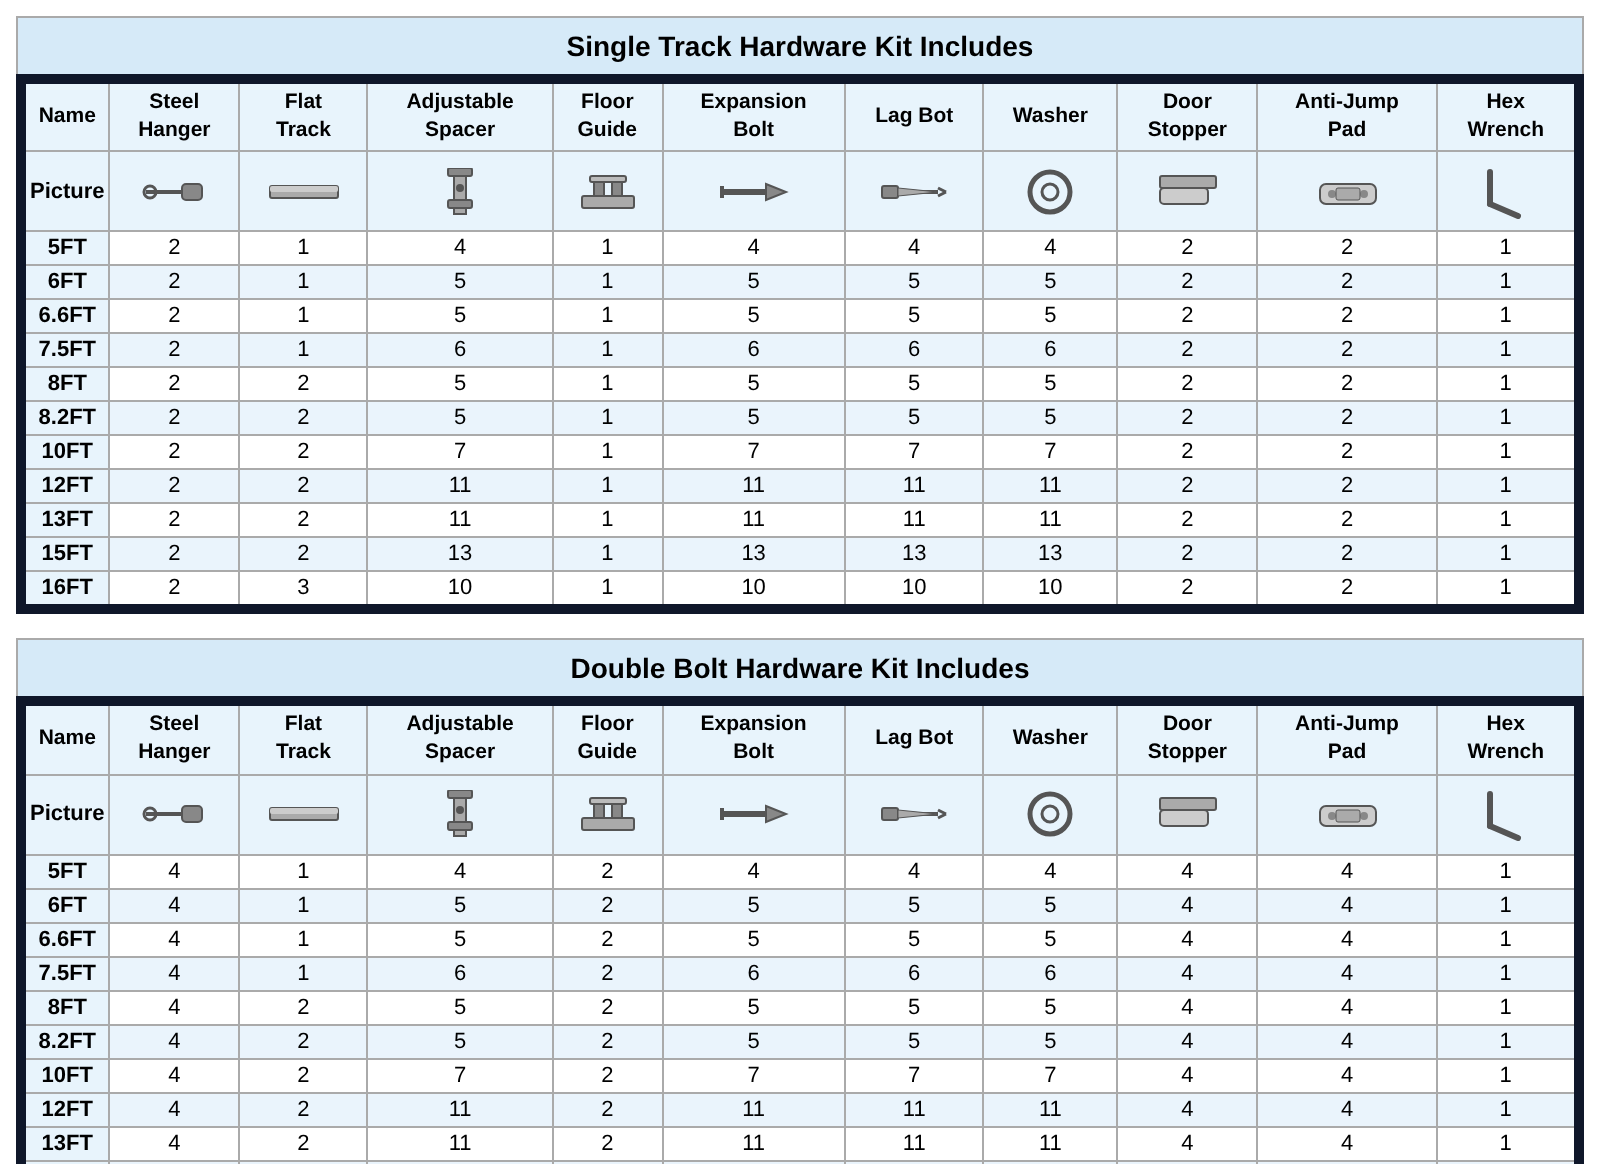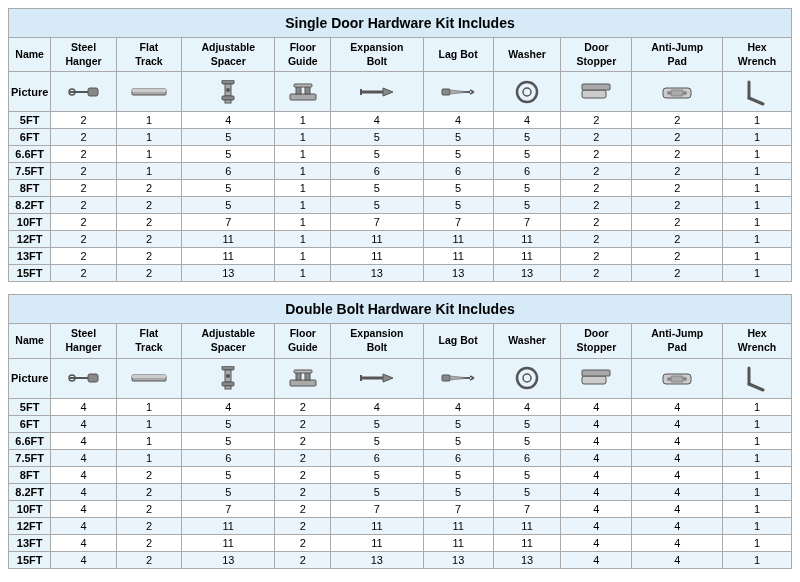--- a/index.html
+++ b/index.html
@@ -9,21 +9,21 @@
       background: #fff;
       width: 800px;
       padding: 8px;
     }
     .table-section {
       margin-bottom: 12px;
     }
     table {
       width: 100%;
       border-collapse: collapse;
-      border: 1px solid #0f172a;
+      border: 5px solid #0f172a;
     }
     .section-title {
       background: #d6eaf8;
       text-align: center;
       font-size: 14px;
       font-weight: bold;
       padding: 6px 4px;
       border: 1px solid #aaa;
       border-bottom: none;
     }
@@ -65,21 +65,21 @@
       align-items: center;
     }
     svg {
       display: block;
     }
   </style>
 </head>
 <body>
 
 <div class="table-section">
-  <div class="section-title">Single Door Hardware Kit Includes</div>
+  <div class="section-title">Single Track Hardware Kit Includes</div>
   <table>
     <thead>
       <tr>
         <th>Name</th>
         <th>Steel<br>Hanger</th>
         <th>Flat<br>Track</th>
         <th>Adjustable<br>Spacer</th>
         <th>Floor<br>Guide</th>
         <th>Expansion<br>Bolt</th>
         <th>Lag Bot</th>
@@ -317,20 +317,33 @@
           <td style="background: rgb(234, 244, 252);">2</td>
           <td style="background: rgb(234, 244, 252);">2</td>
           <td style="background: rgb(234, 244, 252);">13</td>
           <td style="background: rgb(234, 244, 252);">1</td>
           <td style="background: rgb(234, 244, 252);">13</td>
           <td style="background: rgb(234, 244, 252);">13</td>
           <td style="background: rgb(234, 244, 252);">13</td>
           <td style="background: rgb(234, 244, 252);">2</td>
           <td style="background: rgb(234, 244, 252);">2</td>
           <td style="background: rgb(234, 244, 252);">1</td>
+        </tr>
+        <tr>
+          <td class="name-col" style="background: rgb(232, 244, 252);">16FT</td>
+          <td style="background: rgb(255, 255, 255);">2</td>
+          <td style="background: rgb(255, 255, 255);">3</td>
+          <td style="background: rgb(255, 255, 255);">10</td>
+          <td style="background: rgb(255, 255, 255);">1</td>
+          <td style="background: rgb(255, 255, 255);">10</td>
+          <td style="background: rgb(255, 255, 255);">10</td>
+          <td style="background: rgb(255, 255, 255);">10</td>
+          <td style="background: rgb(255, 255, 255);">2</td>
+          <td style="background: rgb(255, 255, 255);">2</td>
+          <td style="background: rgb(255, 255, 255);">1</td>
         </tr>
       </tbody>
   </table>
 </div>
 
 <div class="table-section">
   <div class="section-title">Double Bolt Hardware Kit Includes</div>
   <table>
     <thead>
       <tr>

